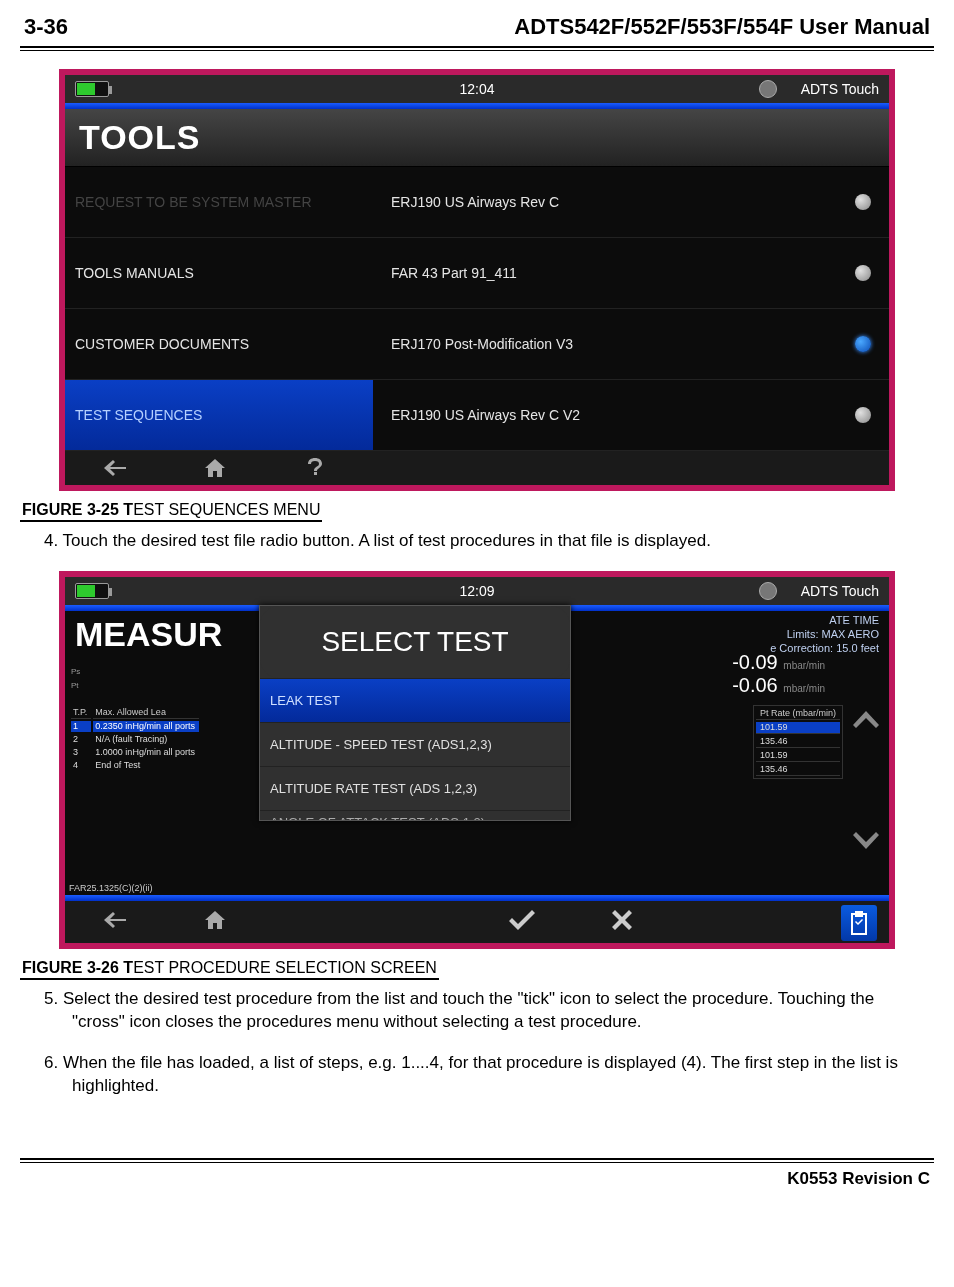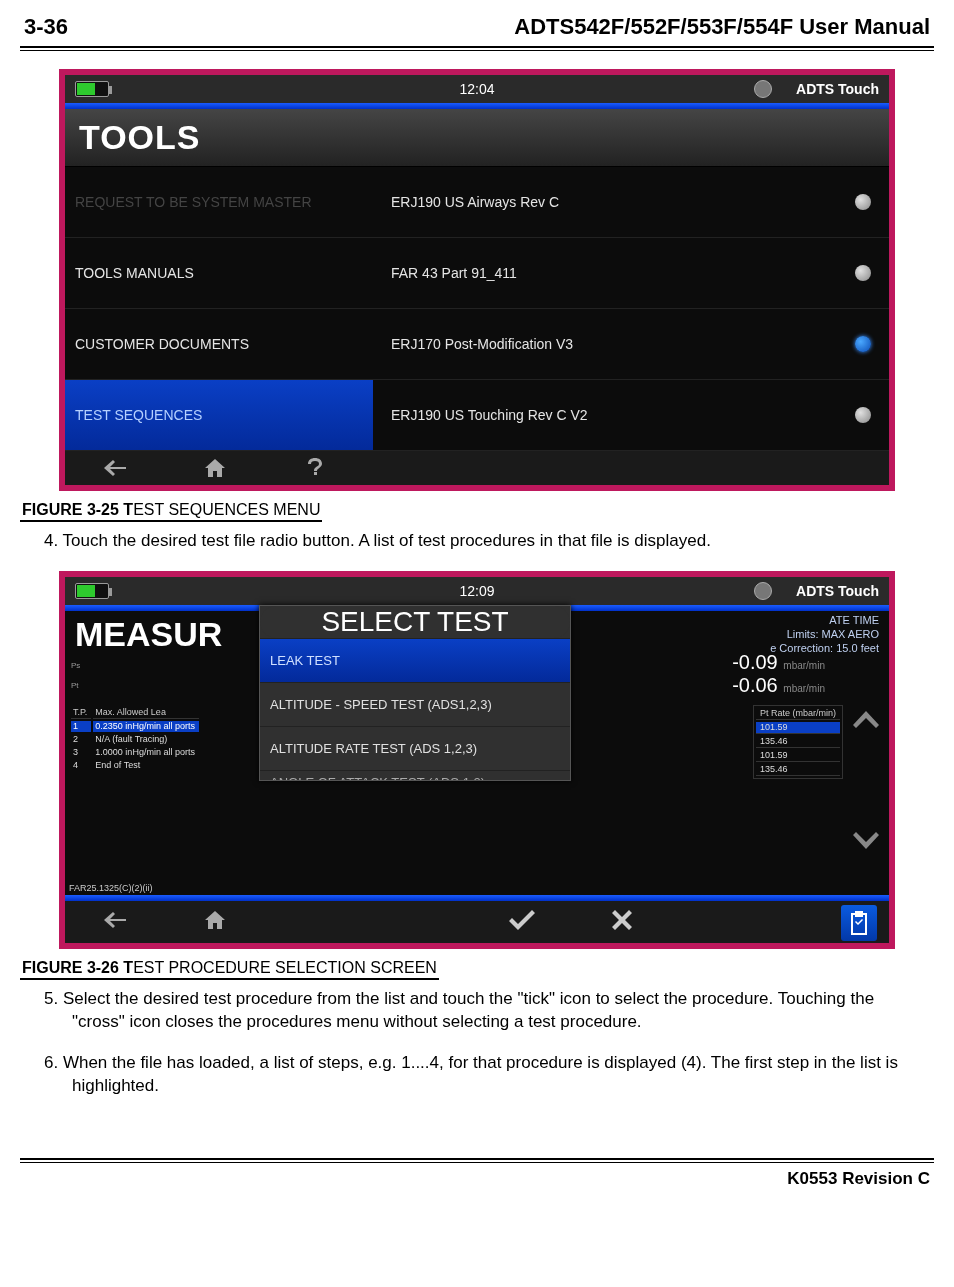--- a/index.html
+++ b/index.html
@@ -7,56 +7,56 @@
   .page { padding: 14px 20px 20px 20px; }
   .header-row { display: flex; justify-content: space-between; align-items: baseline; font-weight: bold; font-size: 22px; padding: 0 4px 4px 4px; }
   .hr1 { border: none; border-top: 2.5px solid #000; margin-top: 2px; }
   .hr2 { border: none; border-top: 1px solid #000; margin-top: 2px; margin-bottom: 18px; }
   .device { width: 836px; margin: 0 auto; background: #000; border: 6px solid #be185d; }
   .statusbar { height: 28px; background: #2a2a2a; display: flex; align-items: center; color: #fff; font-size: 14px; position: relative; }
   .battery { width: 34px; height: 16px; border: 1px solid #9a9a9a; border-radius: 2px; margin-left: 10px; position: relative; background: #111; }
   .battery::after { content: ""; position: absolute; right: -4px; top: 4px; width: 3px; height: 8px; background: #9a9a9a; }
   .battery-fill { position: absolute; left: 1px; top: 1px; bottom: 1px; width: 55%; background: #2eca2e; }
   .time { position: absolute; left: 50%; transform: translateX(-50%); }
-  .brand { position: absolute; right: 10px; display: flex; align-items: center; gap: 24px; font-weight: bold; }
+  .brand { position: absolute; right: 10px; display: flex; align-items: center; gap: 24px; }
   .ge { width: 18px; height: 18px; border-radius: 50%; background: #777; display: inline-block; border: 1px solid #aaa; }
   .bluebar { height: 6px; width: 100%; background: linear-gradient(#1a5cff, #0030c8); }
   .titlebar { height: 58px; background: linear-gradient(#454545, #222); color: #fff; font-size: 34px; font-weight: bold; display: flex; align-items: center; padding-left: 14px; letter-spacing: 1px; border-bottom: 1px solid #000; }
   .tools-body { height: 284px; background: #0c0c0c; display: flex; }
   .left-menu { width: 308px; display: flex; flex-direction: column; color: #e5e5e5; font-size: 14px; }
   .menu-item { height: 71px; display: flex; align-items: center; padding-left: 10px; border-bottom: 1px solid #222; }
   .menu-item.truncated { color: #444; overflow: hidden; white-space: nowrap; }
   .menu-item.selected { background: linear-gradient(#0a3fc5, #032a9a); color: #b5d0ff; }
   .right-list { flex: 1; display: flex; flex-direction: column; }
   .file-row { flex: 1; display: flex; align-items: center; justify-content: space-between; padding: 0 18px; border-bottom: 1px solid #222; color: #e5e5e5; font-size: 14px; }
   .radio { width: 16px; height: 16px; border-radius: 50%; background: radial-gradient(circle at 35% 35%, #e0e0e0, #888); }
   .radio.selected { background: radial-gradient(circle at 35% 35%, #4aa8ff, #0a4ab3); box-shadow: 0 0 4px #3a8eff; }
   .navbar { height: 34px; background: #1a1a1a; display: flex; }
   .navbtn { flex: 0 0 100px; display: flex; align-items: center; justify-content: center; color: #aaa; font-size: 18px; }
   .navbtn svg { fill: #aaa; }
   .measure-body { height: 284px; background: #0c0c0c; position: relative; color: #ddd; }
   .meas-title { position: absolute; left: 10px; top: 4px; font-size: 34px; font-weight: bold; color: #fff; }
   .topright { position: absolute; right: 10px; top: 0; font-size: 11px; text-align: right; color: #bfd0f0; line-height: 14px; padding-top: 2px; }
   .rates { position: absolute; right: 64px; top: 40px; font-size: 20px; color: #fff; text-align: right; }
   .rates .u { font-size: 10px; color: #888; }
-  .pslabel { position: absolute; left: 6px; top: 50px; font-size: 8px; color: #999; }
+  .pslabel { position: absolute; left: 6px; top: 56px; font-size: 8px; color: #999; }
   .ptlabel { position: absolute; left: 6px; top: 70px; font-size: 8px; color: #999; }
   .tbl { position: absolute; left: 4px; top: 94px; font-size: 9px; color: #ddd; }
   .tbl th, .tbl td { padding: 0 4px 1px 2px; text-align: left; vertical-align: top; }
   .tbl th { color: #ccc; font-weight: normal; border-bottom: 1px solid #333; }
   .tbl .hl { background: #0a3fc5; color: #fff; }
   .tbl2 { position: absolute; right: 46px; top: 94px; font-size: 9px; color: #ddd; border: 1px solid #333; }
   .tbl2 th, .tbl2 td { padding: 0 4px 1px 4px; text-align: left; border-bottom: 1px solid #333; }
   .tbl2 th { color: #ccc; font-weight: normal; }
   .tbl2 .hl { background: #0a3fc5; }
   .arrows { position: absolute; right: 6px; top: 96px; width: 34px; color: #777; font-size: 24px; text-align: center; }
   .arrows .dn { position: absolute; top: 120px; right: 0; width: 34px; }
   .farcode { position: absolute; left: 4px; bottom: 2px; font-size: 9px; color: #ccc; }
   .overlay { position: absolute; left: 194px; top: -6px; width: 312px; background: #303030; border: 1px solid #555; box-shadow: 0 0 6px #000; }
-  .ov-title { text-align: center; font-size: 28px; color: #fff; padding: 0 0; background: #303030; border-radius: 19px; }
+  .ov-title { text-align: center; font-size: 28px; color: #fff; padding: 20px 0; background: #303030; border-radius: 19px; }
   .ov-item { padding: 14px 10px; color: #e0e0e0; font-size: 13px; border-top: 1px solid #222; }
   .ov-item.sel { background: linear-gradient(#0a3fc5, #032a9a); color: #d0e0ff; }
   .ov-item.last { color: #aaa; height: 10px; padding: 4px 10px; overflow: hidden; }
   .navbar2 { height: 42px; background: #1a1a1a; display: flex; align-items: center; position: relative; }
   .navbar2 .spacer { flex: 1; }
   .navbtn2 { width: 100px; text-align: center; color: #aaa; }
   .clip { position: absolute; right: 12px; top: 4px; width: 36px; height: 36px; background: linear-gradient(#0a5be0,#0238a8); border-radius: 3px; display: flex; align-items: center; justify-content: center; }
   .caption { font-size: 16px; margin: 10px 0 8px 0; font-variant: small-caps; }
   .caption b { font-variant: normal; }
   .cap-underline { display: inline-block; border-bottom: 2px solid #000; padding: 0 2px 1px 2px; }
@@ -105,21 +105,21 @@
         </div>
         <div class="file-row">
           <span>FAR 43 Part 91_411</span>
           <span class="radio"></span>
         </div>
         <div class="file-row">
           <span>ERJ170 Post-Modification V3</span>
           <span class="radio selected"></span>
         </div>
         <div class="file-row">
-          <span>ERJ190 US Touching Rev C V2</span>
+          <span>ERJ190 US Airways Rev C V2</span>
           <span class="radio"></span>
         </div>
       </div>
     </div>
     <div class="navbar">
       <div class="navbtn">
         <svg width="22" height="16" viewBox="0 0 22 16">
             <path d="M22 7H6l5-5-2-2L0 8l9 8 2-2-5-5h16z"></path>
           </svg>
       </div>

